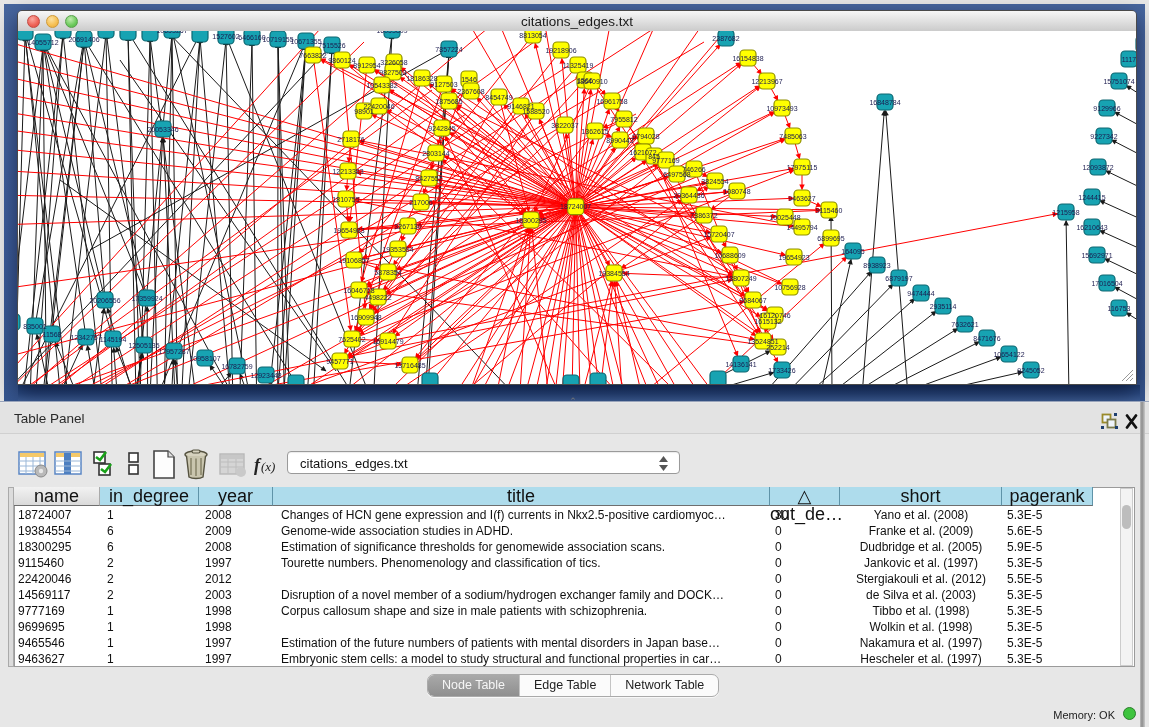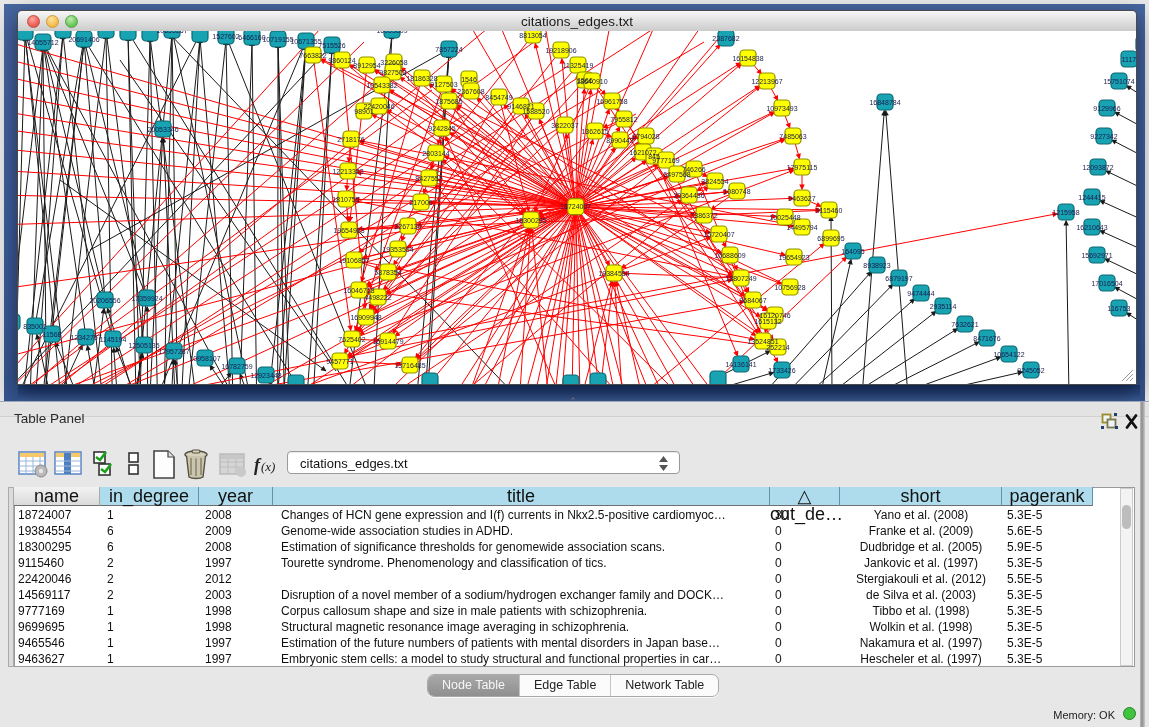--- a/index.html
+++ b/index.html
@@ -12,21 +12,21 @@
 #titlebar { position:absolute; left:0; top:0; width:100%; height:21px;
   background:linear-gradient(180deg,#f7f7f7 0%,#e3e3e3 45%,#cbcbcb 100%);
   border-bottom:1px solid #8a8a8a; border-radius:4px 4px 0 0; }
 #title { position:absolute; width:100%; text-align:center; top:3px; font-size:13.5px; color:#1a1a1a; }
 .tl { position:absolute; top:4px; width:13px; height:13px; border-radius:50%; }
 #tlr { left:9px; background:radial-gradient(circle at 40% 30%,#fba9a0,#ee6156 60%,#d84a40); border:1px solid #c34a42;}
 #tly { left:28px; background:radial-gradient(circle at 40% 30%,#fce1a0,#f6bf51 60%,#e3a63c); border:1px solid #cf9a36;}
 #tlg { left:47px; background:radial-gradient(circle at 40% 30%,#c0ecae,#6cca5c 60%,#51b245); border:1px solid #58a04b;}
 #panel { position:absolute; left:0; top:401px; width:1149px; height:326px; background:#e7e7e7;
   border-top:1px solid #99a4bb; }
-#ptitle { position:absolute; left:0; top:1px; width:100%; height:14px; background:#e3e3e3;
+#ptitle { position:absolute; left:0; top:1px; width:100%; height:31px; background:#e3e3e3;
   border-bottom:1px solid #d0d0d0; }
 #ptitle span { position:absolute; left:14px; top:8px; font-size:13.5px; color:#2a2a2a; }
 #combo { position:absolute; left:287px; top:49px; width:393px; height:23px; background:#fff;
   border:1px solid #9a9a9a; border-radius:4px; box-shadow:inset 0 1px 1px rgba(0,0,0,.08); }
 #combo span { position:absolute; left:12px; top:4px; font-size:13px; color:#111; }
 #thead { position:absolute; left:14px; top:487px; width:1079px; height:19px; }
 .th { position:absolute; top:0; height:19px; background:#aedcec; border-right:1px solid #5f93a8; border-bottom:1px solid #6e6e6e;
   font-size:18px; color:#111; text-align:center; line-height:18px; }
 #tblwrap { position:absolute; left:14px; top:487px; width:1121px; height:180px; background:#fff;
   border:1px solid #9a9a9a; }
@@ -792,21 +792,21 @@
     <span style="left:205px">2008</span>
     <span style="left:281px">Estimation of significance thresholds for genomewide association scans.</span>
     <span style="left:775px">0</span>
     <span class="ctr" style="left:840px;width:162px">Dudbridge et al. (2005)</span>
     <span style="left:1007px">5.9E-5</span>
   </div>
 <div class="trow" style="top:555px">
     <span style="left:18px">9115460</span>
     <span style="left:107px">2</span>
     <span style="left:205px">1997</span>
-    <span style="left:281px">Tourette syndrome. Phenomenology and classification of tics.</span>
+    <span style="left:281px">Tourette numbers. Phenomenology and classification of tics.</span>
     <span style="left:775px">0</span>
     <span class="ctr" style="left:840px;width:162px">Jankovic et al. (1997)</span>
     <span style="left:1007px">5.3E-5</span>
   </div>
 <div class="trow" style="top:571px">
     <span style="left:18px">22420046</span>
     <span style="left:107px">2</span>
     <span style="left:205px">2012</span>
     <span style="left:775px">0</span>
     <span class="ctr" style="left:840px;width:162px">Stergiakouli et al. (2012)</span>
@@ -827,21 +827,20 @@
     <span style="left:205px">1998</span>
     <span style="left:281px">Corpus callosum shape and size in male patients with schizophrenia.</span>
     <span style="left:775px">0</span>
     <span class="ctr" style="left:840px;width:162px">Tibbo et al. (1998)</span>
     <span style="left:1007px">5.3E-5</span>
   </div>
 <div class="trow" style="top:619px">
     <span style="left:18px">9699695</span>
     <span style="left:107px">1</span>
     <span style="left:205px">1998</span>
-    <span style="left:281px">Structural magnetic resonance image averaging in schizophrenia.</span>
     <span style="left:775px">0</span>
     <span class="ctr" style="left:840px;width:162px">Wolkin et al. (1998)</span>
     <span style="left:1007px">5.3E-5</span>
   </div>
 <div class="trow" style="top:635px">
     <span style="left:18px">9465546</span>
     <span style="left:107px">1</span>
     <span style="left:205px">1997</span>
     <span style="left:281px">Estimation of the future numbers of patients with mental disorders in Japan base…</span>
     <span style="left:775px">0</span>

